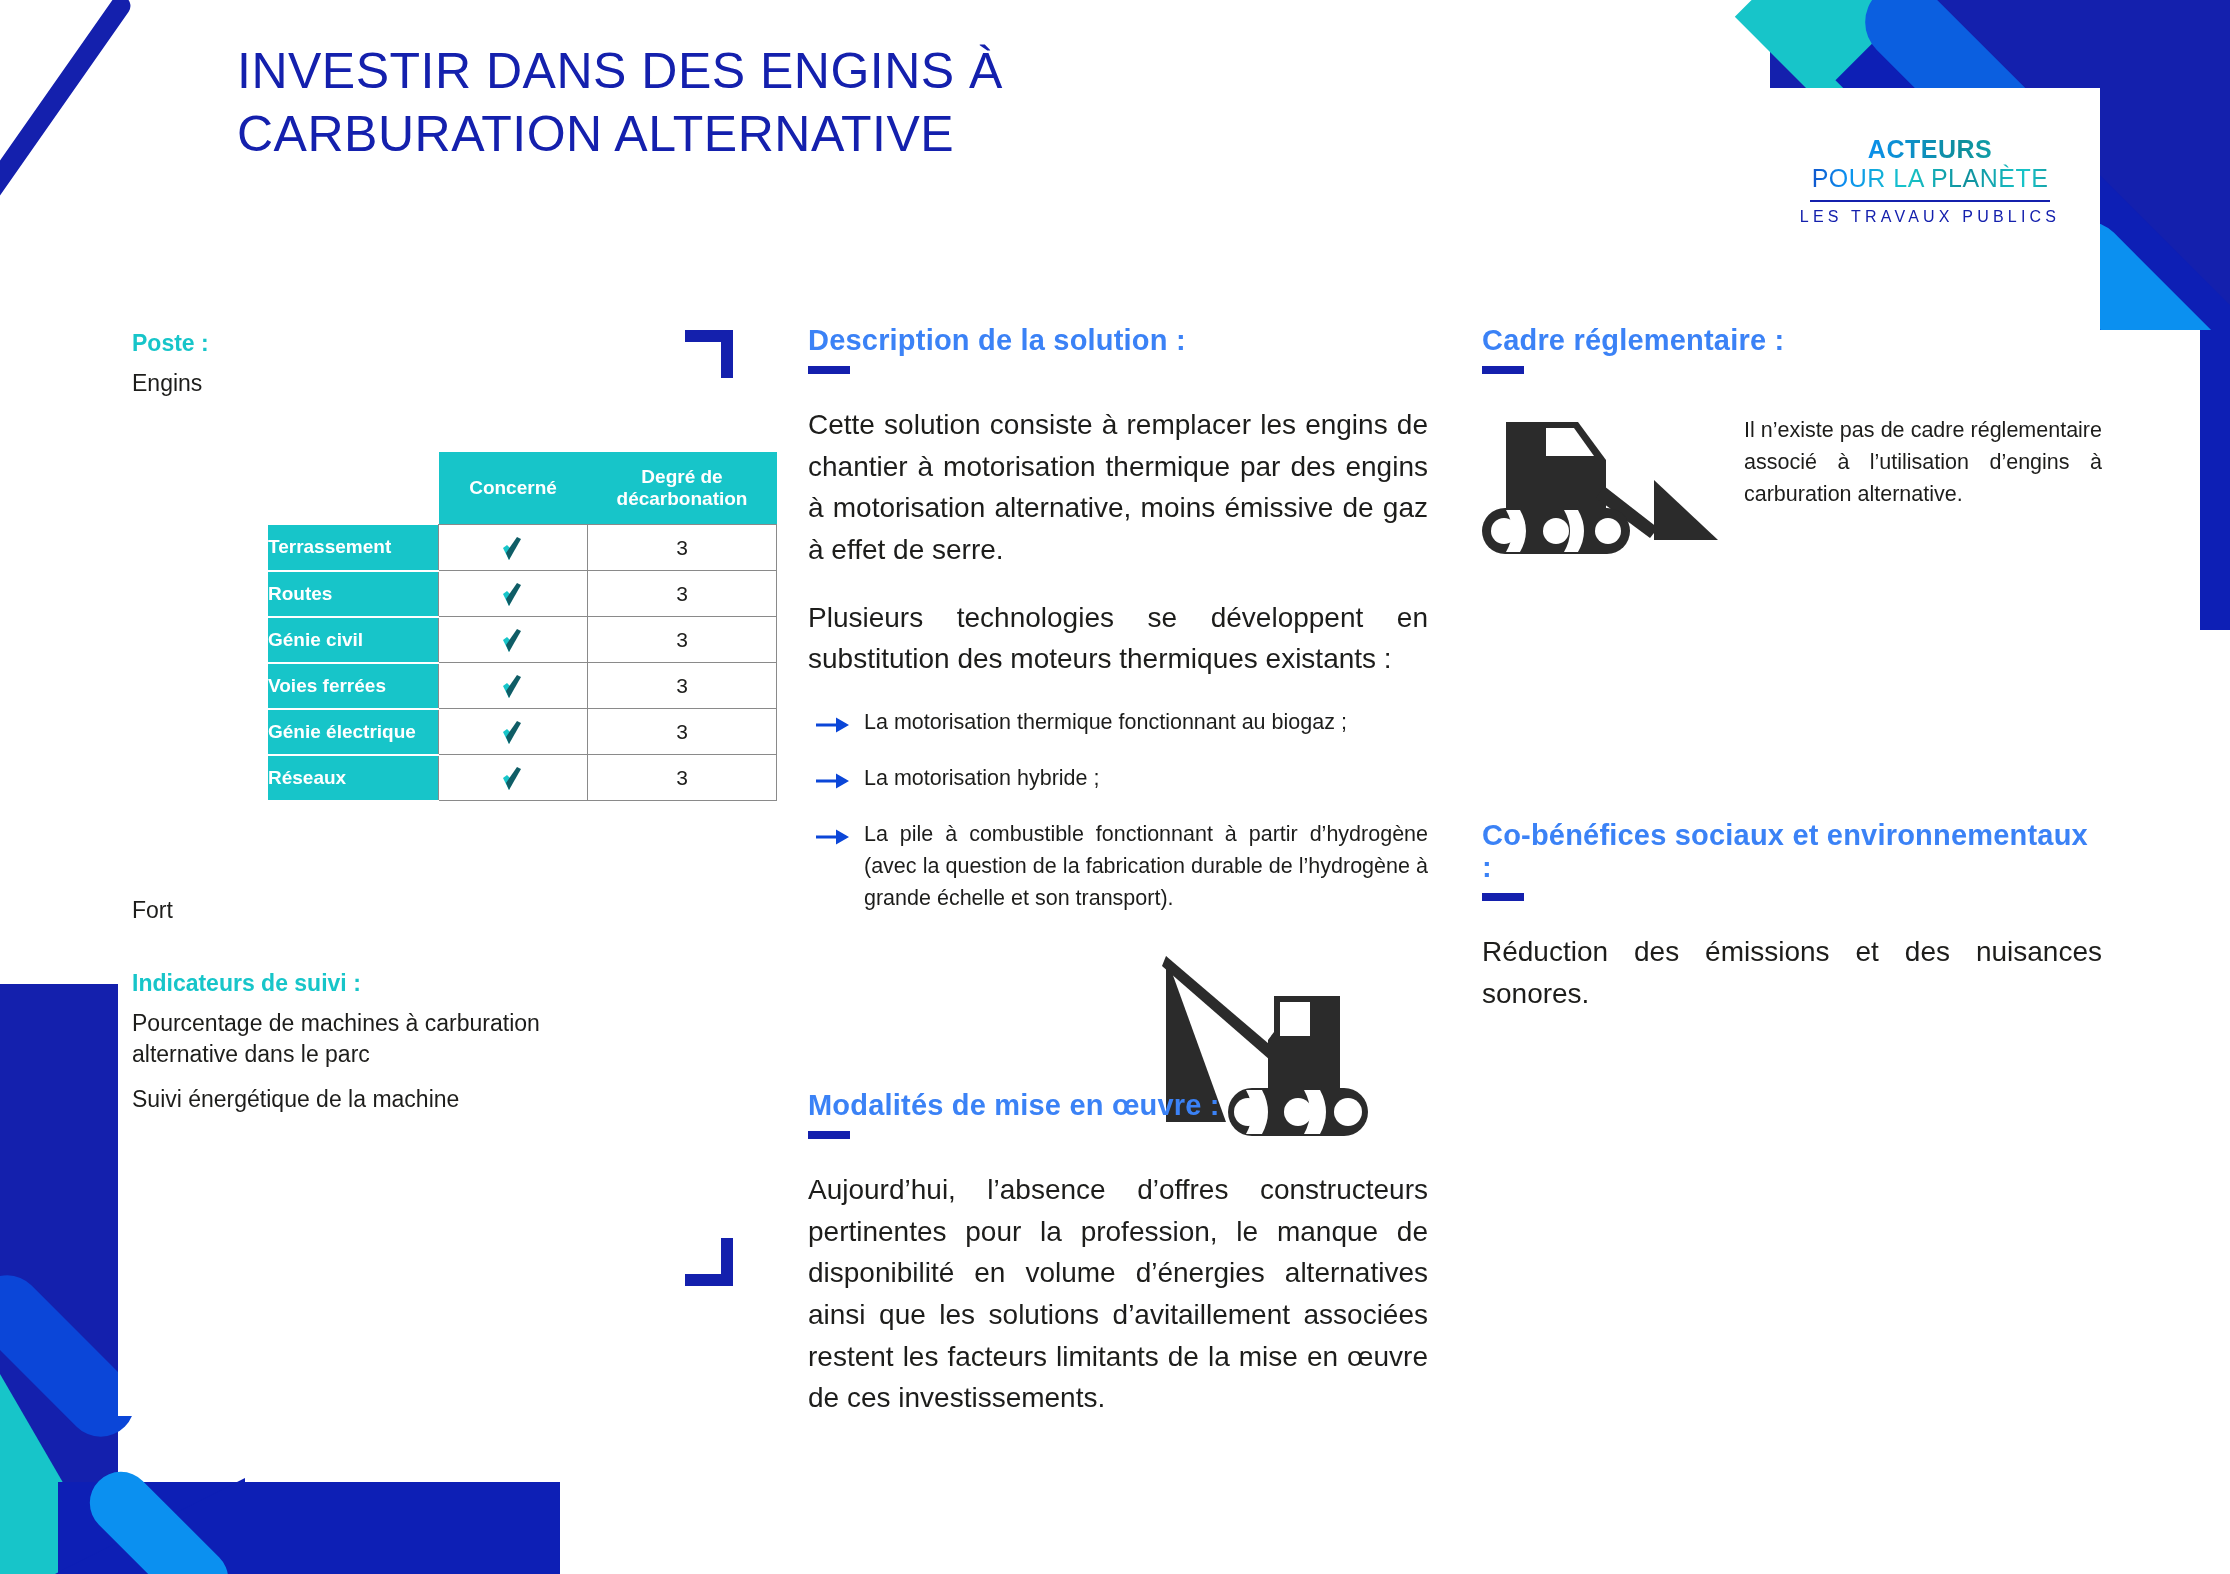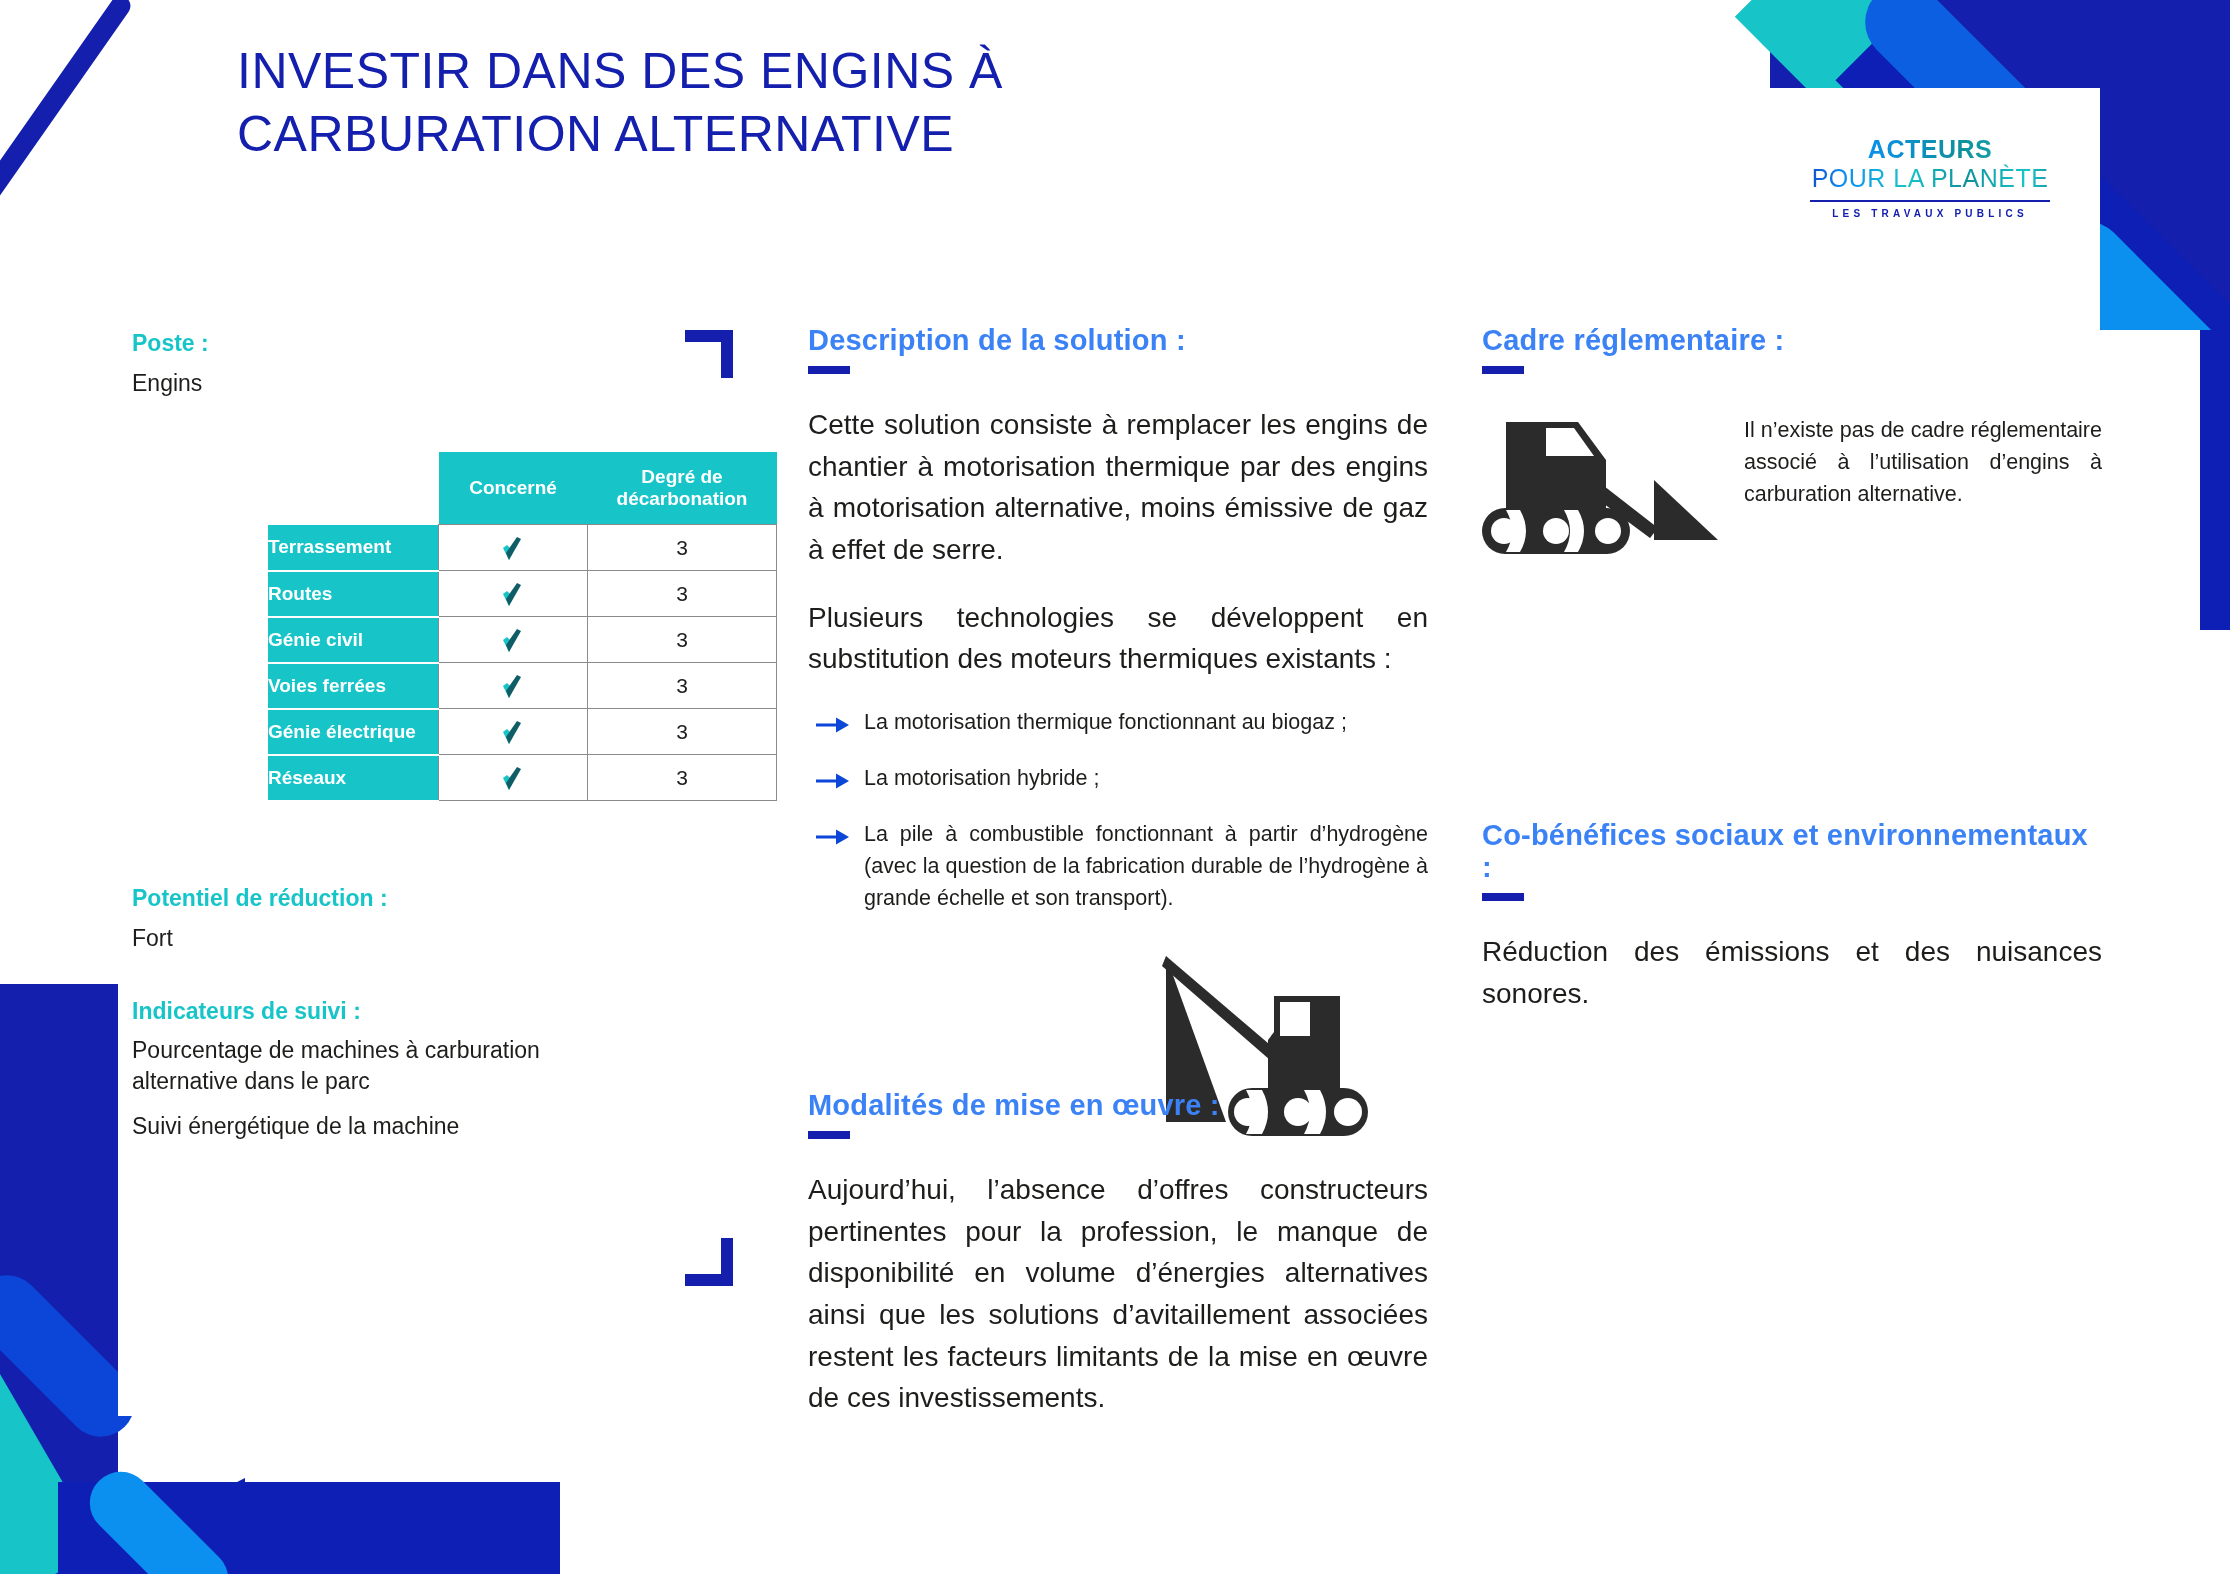--- a/index.html
+++ b/index.html
@@ -54,21 +54,21 @@
 
   
   .logo{position:absolute;left:1780px;top:136px;width:300px;text-align:center;z-index:6;}
   .logo-l1{font-size:25px;font-weight:bold;letter-spacing:.5px;line-height:1.1;
            background:linear-gradient(90deg,#1420ad 0%,#0b90f0 28%,#0f8f9c 60%,#17c5c9 100%);
            -webkit-background-clip:text;background-clip:text;color:transparent;}
   .logo-l2{font-size:25px;font-weight:normal;letter-spacing:.5px;line-height:1.15;
            background:linear-gradient(90deg,#1420ad 0%,#0b90f0 22%,#17c5c9 42%,#0f8f9c 62%,#17c5c9 82%,#146d78 100%);
            -webkit-background-clip:text;background-clip:text;color:transparent;}
   .logo-rule{width:240px;height:2px;background:#1420ad;margin:8px auto 6px;}
-  .logo-l3{font-size:10px;font-weight:bold;letter-spacing:4.2px;color:#1420ad;}
+  .logo-l3{font-size:16px;font-weight:normal;letter-spacing:4.2px;color:#1420ad;}
 
   
   .col-left{position:absolute;left:132px;top:330px;width:580px;}
   .col-mid{position:absolute;left:808px;top:325px;width:620px;}
   .col-right{position:absolute;left:1482px;top:325px;width:620px;}
 
   
   .lbl{color:#17c5c9;font-size:23px;font-weight:bold;line-height:1.2;}
   .val{color:#1d1d1b;font-size:23px;line-height:1.35;margin-top:10px;}
   .blk{margin-bottom:44px;}
@@ -249,21 +249,20 @@
             </svg>
           </span>
         </td>
         <td class="td-deg">3</td>
       </tr>
     </tbody>
   </table>
 
   <div style="position:absolute;left:132px;top:885px;width:560px;">
     <div class="blk">
-      <div class="lbl">Potentiel de réduction :</div>
       <div class="val">Fort</div>
     </div>
     <div>
       <div class="lbl">Indicateurs de suivi :</div>
       <div class="val" style="max-width:520px">Pourcentage de machines à carburation alternative dans le parc</div>
       <div class="val" style="margin-top:14px">Suivi énergétique de la machine</div>
     </div>
   </div>
 
   <div class="col-mid">

